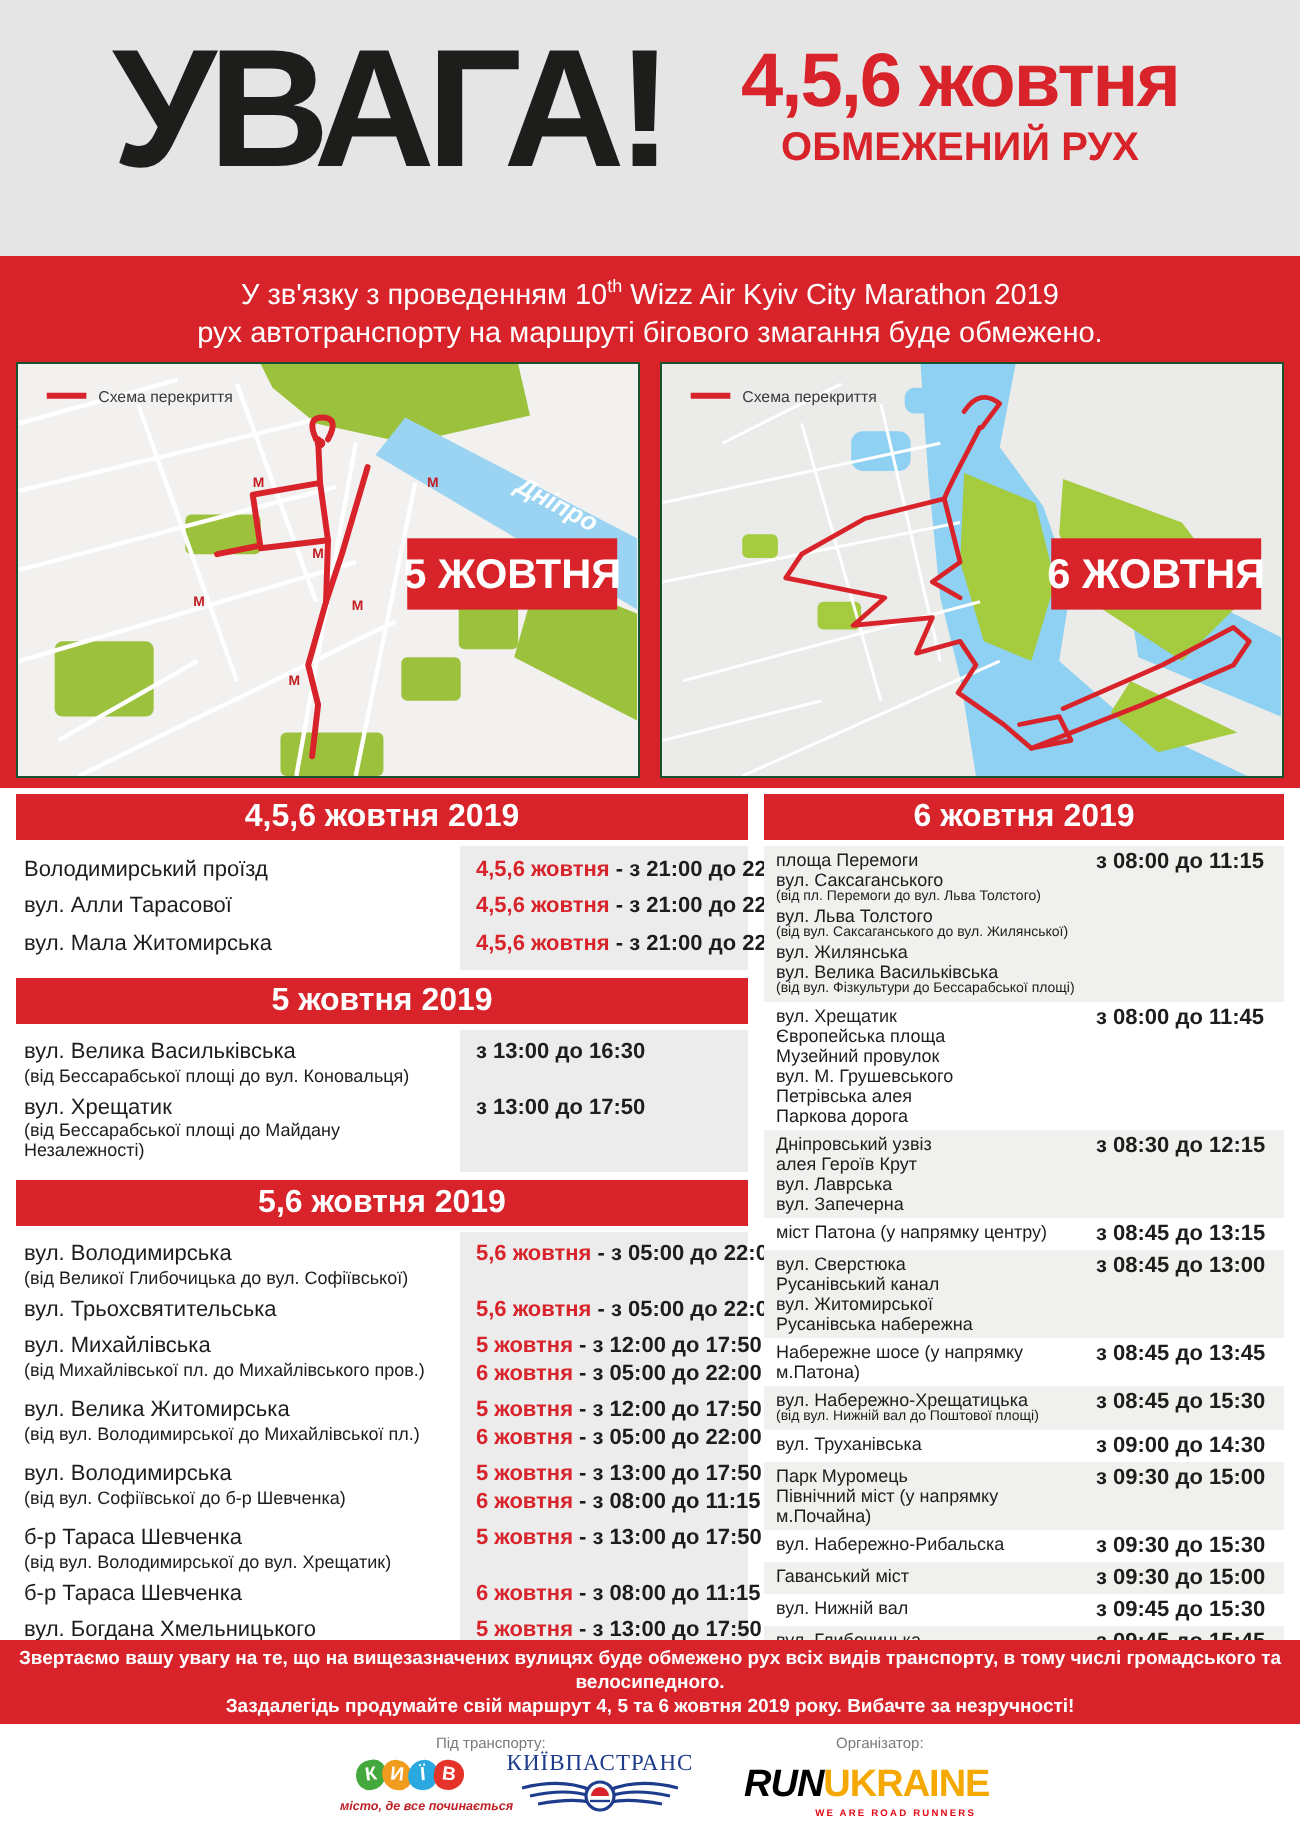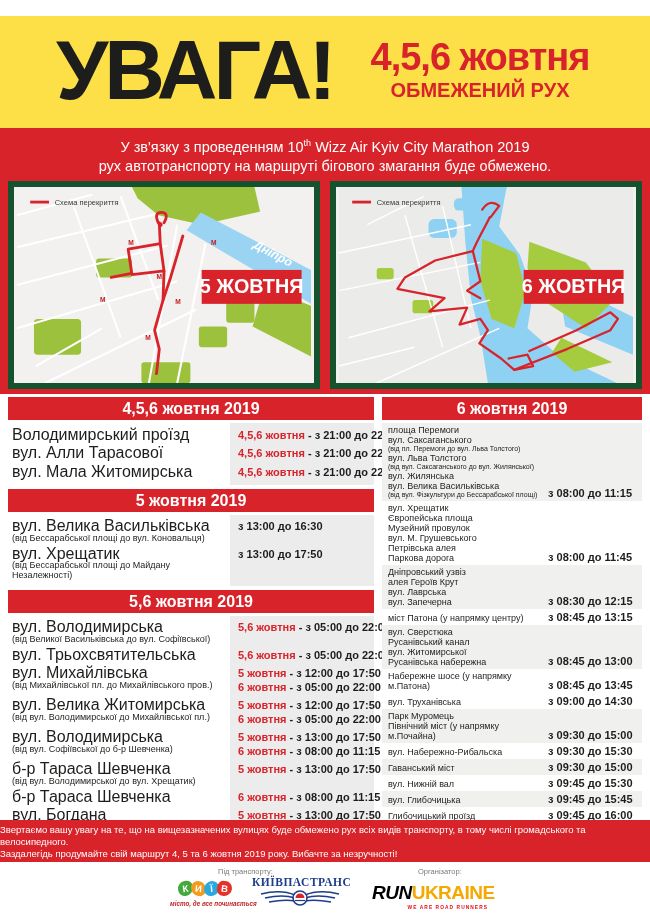--- a/index.html
+++ b/index.html
@@ -1,82 +1,82 @@
 <!DOCTYPE html>
 <html><head>
 <meta charset="utf-8">
 <style>
   *{margin:0;padding:0;box-sizing:border-box}
   html,body{background:#9a9a9a}
   body{font-family:"Liberation Sans",sans-serif}
   .page{position:relative;width:650px;height:920px;margin:0 auto;background:#fff;overflow:hidden}
 
   
-  .header{position:absolute;left:0;top:16px;width:650px;height:128px;background:#fde047}
+  .header{position:absolute;left:0;top:0;width:650px;height:128px;background:#e5e5e5}
   .attention{position:absolute;left:56px;top:6px;font-size:84px;font-weight:bold;color:#1d1d1b;letter-spacing:-4px}
   .header-right{position:absolute;left:312px;top:20px;width:336px;text-align:center;color:#d8232a;font-weight:bold}
   .hr-dates{font-size:38px;line-height:42px;letter-spacing:-1px}
   .hr-sub{font-size:20px;line-height:24px}
 
   
   .banner{position:absolute;left:0;top:128px;width:650px;height:48px;background:#d8232a;color:#fff;
           text-align:center;font-weight:normal;font-size:14.5px;line-height:19px;padding-top:6px}
   .banner sup{font-size:9px}
 
   
   .maps-band{position:absolute;left:0;top:176px;width:650px;height:218px;background:#d8232a}
-  .map-panel{position:absolute;top:5px;width:312px;height:208px;background:#f2f1ef;border:6px solid #14532d}
+  .map-panel{position:absolute;top:5px;width:312px;height:208px;background:#f2f1ef;border:1px solid #14532d}
   .map-left{left:8px}.map-right{left:330px}
   svg.map{display:block;width:100%;height:100%}
   .map-label-text{font-size:21px;font-weight:bold;fill:#fff}
   .legend-text{font-size:8px;fill:#3a3a3a}
   .river-label{font-size:13px;font-weight:bold;fill:#fff;font-style:italic}
   .metro{font-size:7px;font-weight:bold;fill:#c32026}
 
   
   .tables{position:absolute;left:0;top:394px;width:650px;height:426px;background:#fff}
   .left-col{position:absolute;left:8px;top:3px;width:366px}
   .right-col{position:absolute;left:382px;top:3px;width:260px}
   .section-header{background:#d8232a;color:#fff;text-align:center;font-weight:bold;font-size:16px;
                   height:23px;line-height:23px;margin-bottom:3px}
   .section-body{background:linear-gradient(90deg,#fff 222px,#ececec 222px);padding:3px 0;margin-bottom:4px}
   .lrow{display:flex;padding:2.5px 0}
   .name-cell{width:222px;padding-left:4px;padding-right:8px}
-  .sname{font-size:16px;color:#1d1d1b;line-height:12.5px}
+  .sname{font-size:11px;color:#1d1d1b;line-height:12.5px}
   .sdetail{font-size:9px;color:#1d1d1b;line-height:10px}
   .time-cell{width:144px;padding-left:8px}
   .tline{font-size:11px;font-weight:bold;color:#1d1d1b;line-height:13.5px;white-space:nowrap}
   .tdate{color:#d8232a}
-  .rgroup{display:flex;align-items:flex-end;padding:2px 0 2px 6px;background:#fff}
+  .rgroup{display:flex;align-items:flex-start;padding:2px 0 2px 6px;background:#fff}
   .rgroup.alt{background:#f0f0ef}
   .rstreets{flex:1;padding-right:4px}
   .rname{font-size:9px;line-height:10px;color:#1d1d1b}
   .rdetail{font-size:7px;line-height:8px;color:#1d1d1b}
   .rtime{width:94px;font-size:11px;font-weight:bold;color:#1d1d1b;white-space:nowrap}
 
   
   .footer-band{position:absolute;left:0;top:820px;width:650px;height:42px;background:#d8232a;color:#fff;
-               font-weight:normal;font-size:9.5px;line-height:12px;padding-top:4px}
+               text-align:center;font-weight:bold;font-size:9.5px;line-height:12px;padding-top:4px}
   .site{font-size:13px;margin-top:2px;letter-spacing:.3px}
 
   
   .sponsors{position:absolute;left:0;top:862px;width:650px;height:58px;background:#fff}
   .sp-label{position:absolute;top:5px;font-size:7.5px;color:#7a7a7a}
   .patron{left:218px}.organizer{left:418px}
   .logo{position:absolute}
   .kyiv{left:170px;top:17px;width:70px;text-align:center}
   .blob{display:inline-block;width:15px;height:15px;line-height:15px;color:#fff;font-weight:bold;font-size:9.5px;
         text-align:center;margin:0 -1px;vertical-align:middle}
   .b1{background:#44a93c;border-radius:50% 40% 55% 45%;transform:rotate(-8deg)}
   .b2{background:#f29c1f;border-radius:45% 55% 40% 55%;transform:rotate(6deg)}
   .b3{background:#2aa9e0;border-radius:55% 45% 50% 45%;transform:rotate(-5deg)}
   .b4{background:#e6332a;border-radius:45% 50% 55% 45%;transform:rotate(7deg)}
   .kyiv-tag{font-size:6.3px;color:#c02128;font-style:italic;font-weight:bold;margin-top:3px;white-space:nowrap}
   .kpt{left:252px;top:14px;width:96px;text-align:center}
-  .kpt-text{font-family:"Liberation Serif",serif;font-weight:bold;font-size:11.5px;color:#1e3c8c;letter-spacing:.5px}
+  .kpt-text{font-family:"Liberation Serif",serif;font-weight:normal;font-size:11.5px;color:#1e3c8c;letter-spacing:.5px}
   .run{left:372px;top:20px;width:116px}
   .run-line{display:flex;align-items:center}
   .run-word{font-size:19px;font-weight:bold;font-style:italic;color:#000000;letter-spacing:-.5px}
   .ukraine-word{font-size:19px;font-weight:bold;color:#f5a800;letter-spacing:-.5px}
   .run-tag{font-size:4.8px;color:#e30613;letter-spacing:1.1px;text-align:right;margin-top:1px;font-weight:bold}
 </style>
 </head>
 <body>
 
 <div class="page">
@@ -232,21 +232,21 @@
               </div>
             </div>
           </div>
         </div>
         <div class="lsection">
           <div class="section-header">5,6 жовтня 2019</div>
           <div class="section-body">
             <div class="lrow">
               <div class="name-cell">
                 <div class="sname">вул. Володимирська</div>
-                <div class="sdetail">(від Великої Васильківська до вул. Софіївської)</div>
+                <div class="sdetail">(від Великої Глибочицька до вул. Софіївської)</div>
               </div>
               <div class="time-cell">
                 <div class="tline"><span class="tdate">5,6 жовтня</span> - <span>з 05:00 до 22:00</span></div>
               </div>
             </div>
             <div class="lrow">
               <div class="name-cell">
                 <div class="sname">вул. Трьохсвятительська</div>
               </div>
               <div class="time-cell">
@@ -362,20 +362,27 @@
               <div class="rname">вул. Житомирської</div>
               <div class="rname">Русанівська набережна</div>
             </div>
             <div class="rtime">з 08:45 до 13:00</div>
           </div>
           <div class="rgroup">
             <div class="rstreets">
               <div class="rname">Набережне шосе (у напрямку м.Патона)</div>
             </div>
             <div class="rtime">з 08:45 до 13:45</div>
+          </div>
+          <div class="rgroup alt">
+            <div class="rstreets">
+              <div class="rname">вул. Набережно-Хрещатицька</div>
+              <div class="rdetail">(від вул. Нижній вал до Поштової площі)</div>
+            </div>
+            <div class="rtime">з 08:45 до 15:30</div>
           </div>
           <div class="rgroup">
             <div class="rstreets">
               <div class="rname">вул. Труханівська</div>
             </div>
             <div class="rtime">з 09:00 до 14:30</div>
           </div>
           <div class="rgroup alt">
             <div class="rstreets">
               <div class="rname">Парк Муромець</div>

